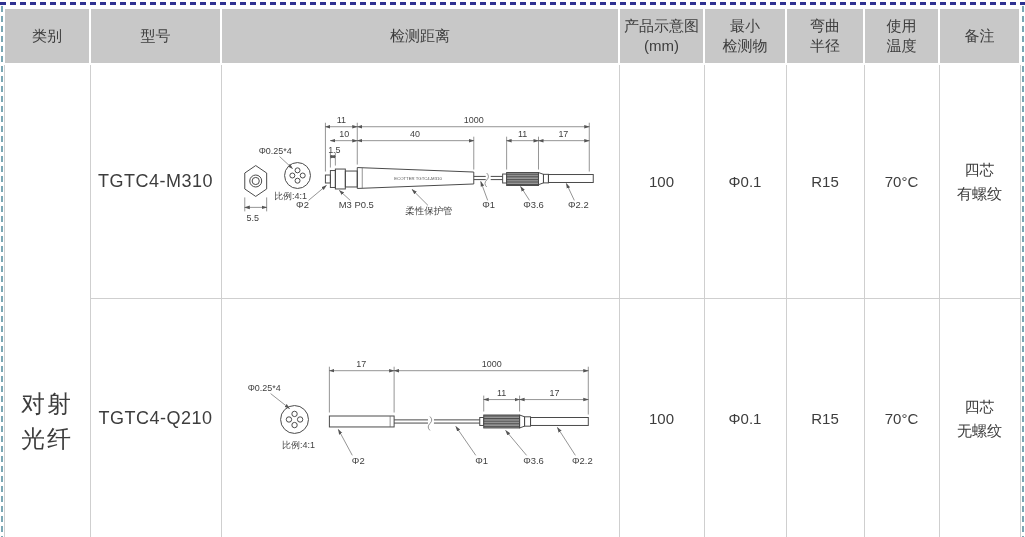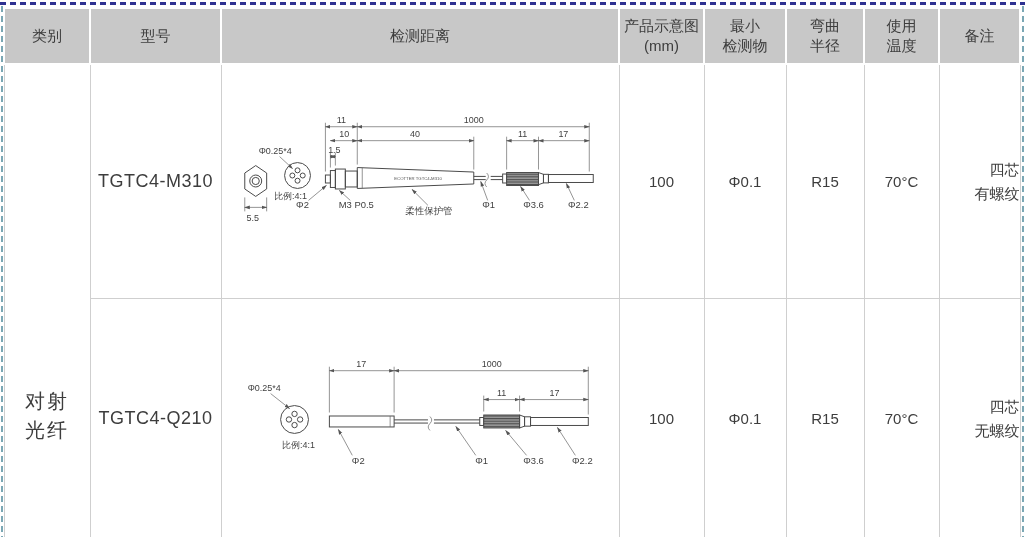--- a/index.html
+++ b/index.html
@@ -31,24 +31,24 @@
     color:#3d3d3d;padding:0;
   }
   td{
     border:1px solid #cfcfcf;background:#ffffff;text-align:center;
     font-size:15px;padding:0;vertical-align:middle;
   }
   tr.row1 td{height:230px;}
   tr.row2 td{height:236px;}
   td.category{vertical-align:top;}
   td.category .cat-text{
-    padding-top:322px;font-size:20px;line-height:1.45;letter-spacing:2px;
+    padding-top:322px;font-size:24px;line-height:1.45;letter-spacing:2px;
   }
   .model{font-size:18px;letter-spacing:0.5px;}
-  .two-line{line-height:1.55;text-align:right;}
+  .two-line{line-height:1.55;}
   td.diagram-cell{padding:0;}
   svg text{font-family:"Liberation Sans","DejaVu Sans",sans-serif;fill:#3f3f3f;}
   svg .dim{font-size:9px;}
   svg .lbl{font-size:9.5px;}
   svg .tiny{font-size:4.3px;fill:#555;}
   svg .part{stroke:#4a4a4a;fill:none;stroke-width:1;}
   svg .thin{stroke:#666;stroke-width:0.7;fill:none;}
 </style>
 </head>
 <body>

